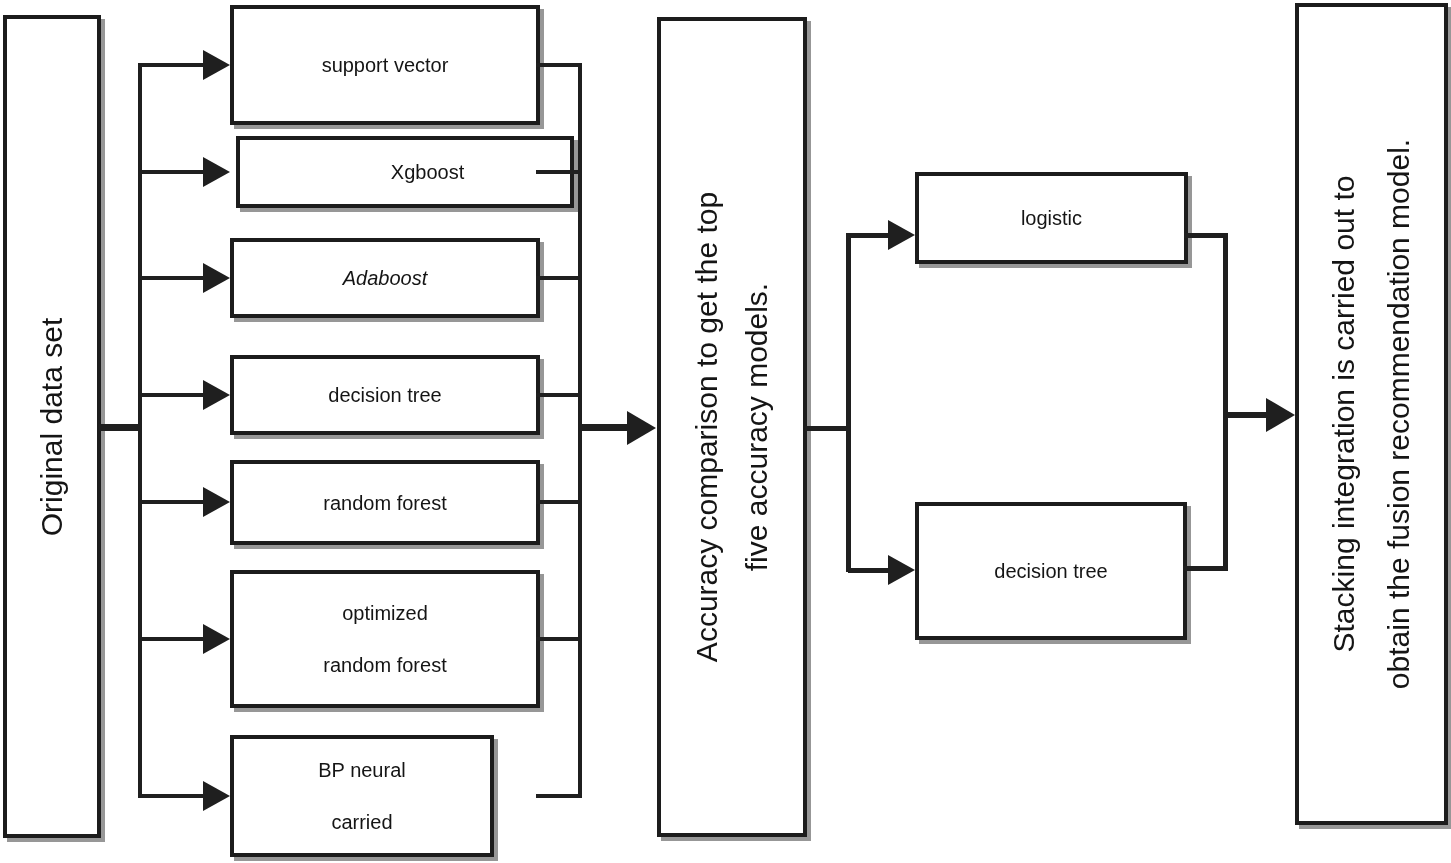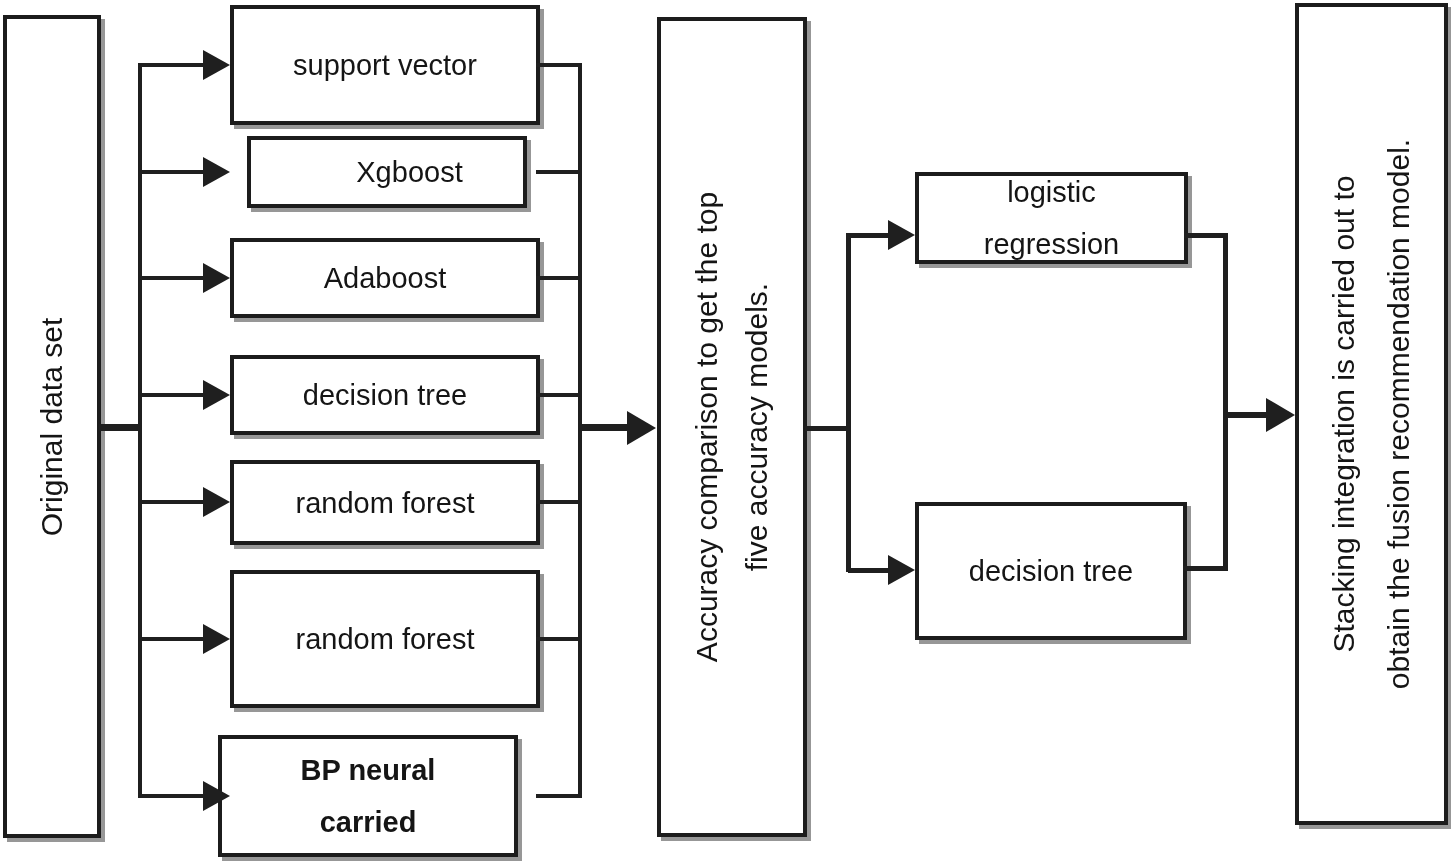--- a/index.html
+++ b/index.html
@@ -5,41 +5,41 @@
   html,body{margin:0;padding:0;background:#ffffff;}
   .diagram{
     position:relative;width:1451px;height:863px;background:#ffffff;overflow:hidden;
     font-family:"Liberation Sans","DejaVu Sans",sans-serif;color:#151515;
   }
   .node{
     position:absolute;background:#ffffff;border:4px solid #1c1c1c;box-sizing:border-box;
     box-shadow:4px 4px 0 #979797;display:flex;align-items:center;justify-content:center;
     text-align:center;
   }
-  .node .lines{font-size:29px;line-height:52px;white-space:nowrap;}
+  .node .lines{font-size:20px;line-height:52px;white-space:nowrap;}
   .node.tall .vtext{transform:rotate(-90deg);font-size:30px;}
   #n-acc .vtext{line-height:50px;}
   #n-final .vtext{line-height:55px;}
   #n-original .vtext{line-height:40px;}
   .line{position:absolute;background:#1f1f1f;}
   .arr{
     position:absolute;width:0;height:0;
     border-top:15px solid transparent;border-bottom:15px solid transparent;
     border-left:27px solid #1f1f1f;
   }
   .arr.big{border-top-width:17px;border-bottom-width:17px;border-left-width:29px;}
 
   
   #n-svm {left:230px;top:5px;  width:310px;height:120px;}
-  #n-xgb {left:247px;top:136px;width:280px;height:72px;padding-left:45px;}
-  #n-ada {left:230px;top:238px;width:310px;height:80px;}
+  #n-xgb {left:236px;top:136px;width:338px;height:72px;padding-left:45px;}
+  #n-ada {left:230px;top:238px;width:310px;height:80px;font-style:italic;}
   #n-dt  {left:230px;top:355px;width:310px;height:80px;}
   #n-rf  {left:230px;top:460px;width:310px;height:85px;}
   #n-orf {left:230px;top:570px;width:310px;height:138px;}
-  #n-bp  {left:218px;top:735px;width:300px;height:122px;font-weight:bold;}
+  #n-bp  {left:230px;top:735px;width:264px;height:122px;}
   
   #n-original{left:3px;   top:15px;width:98px; height:823px;}
   #n-acc     {left:657px; top:17px;width:150px;height:820px;}
   #n-final   {left:1295px;top:3px; width:153px;height:822px;}
   
   #n-lr  {left:915px;top:172px;width:273px;height:92px;}
   #n-dt2 {left:915px;top:502px;width:272px;height:138px;}
 </style>
 </head>
 <body>
@@ -72,41 +72,41 @@
         <div>decision tree</div>
       </div>
   </div>
   <div class="node" id="n-rf">
     <div class="lines">
         <div>random forest</div>
       </div>
   </div>
   <div class="node" id="n-orf">
     <div class="lines">
+        <div>optimized</div>
         <div>random forest</div>
       </div>
   </div>
   <div class="node" id="n-bp">
     <div class="lines">
         <div>BP neural</div>
         <div>carried</div>
       </div>
   </div>
 
   <div class="node tall" id="n-acc">
     <div class="vtext lines">
         <div>Accuracy comparison to get the top</div>
         <div>five accuracy models.</div>
       </div>
   </div>
 
   <div class="node" id="n-lr">
     <div class="lines">
         <div>logistic</div>
-        <div>regression</div>
       </div>
   </div>
   <div class="node" id="n-dt2">
     <div class="lines">
         <div>decision tree</div>
       </div>
   </div>
 
   <div class="node tall" id="n-final">
     <div class="vtext lines">

